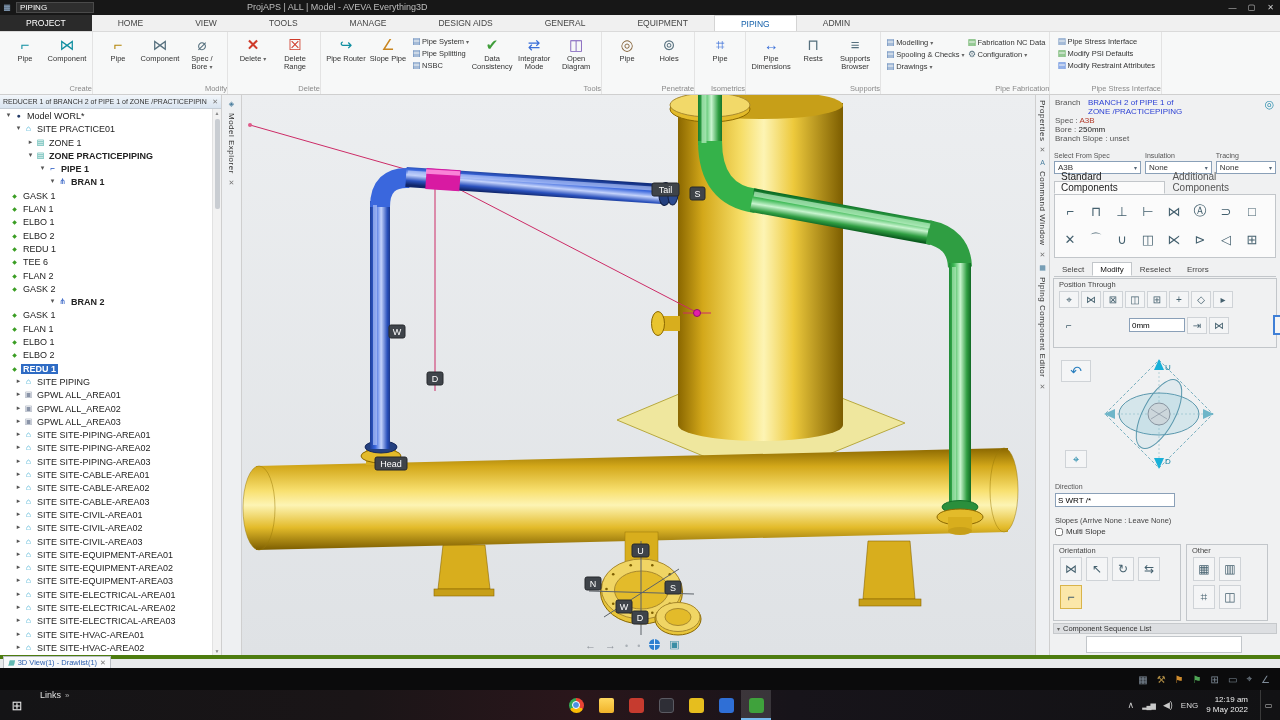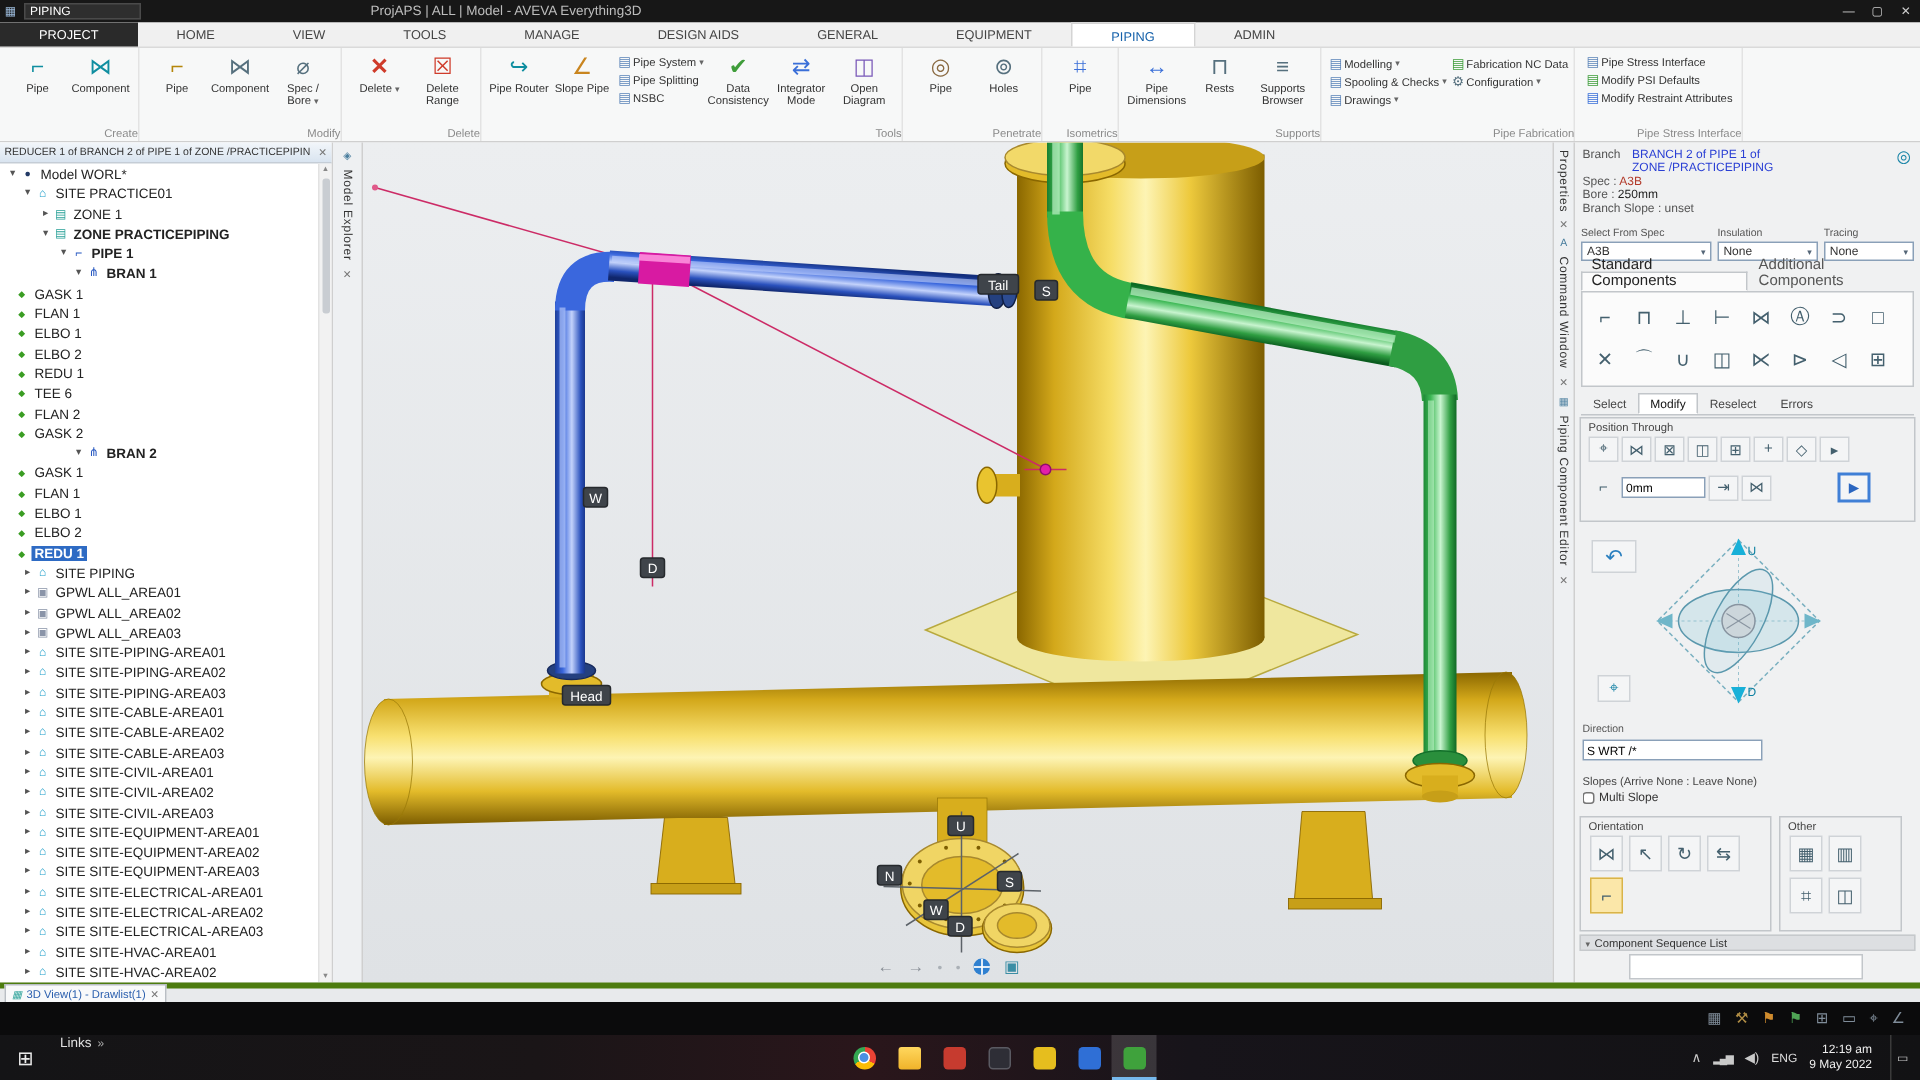--- a/index.html
+++ b/index.html
@@ -1067,21 +1067,21 @@
           <button class="pbtn" data-icon="extend-icon">
             <span>◇</span>
           </button>
 
           <button class="pbtn" data-icon="pointer-icon">
             <span>▸</span>
           </button>
         </div>
       <div class="pos-row" style="top:36px">
         <i class="pbtn" style="border:0;background:none">⌐</i>
-        <input class="edtext" style="width: 56px;" value="0mm">
+        <input class="edtext" style="width: 56px; margin-left: 48px;" value="0mm">
         <span style="display:flex;gap:2px">
 
             <button class="pbtn" data-icon="through-icon">
               <span>⇥</span>
             </button>
 
             <button class="pbtn" data-icon="connect-icon">
               <span>⋈</span>
             </button>
           </span>

